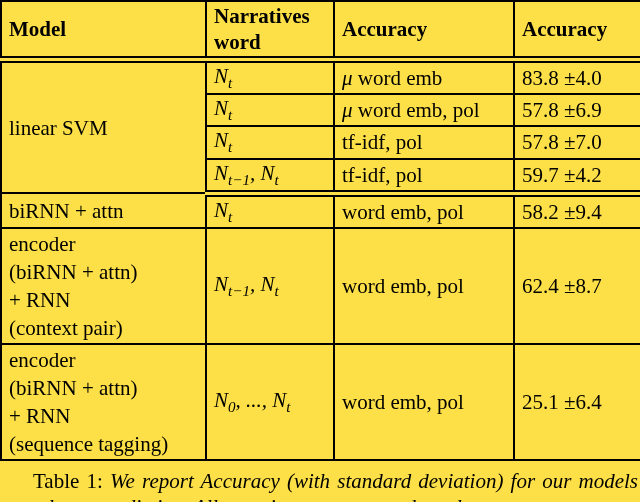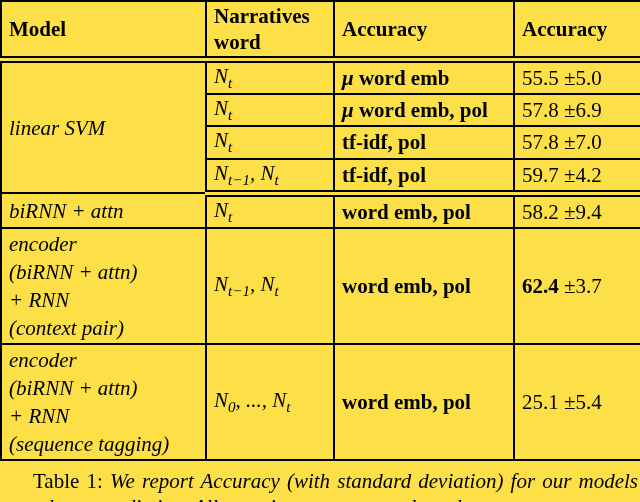--- a/index.html
+++ b/index.html
@@ -40,24 +40,24 @@
   tr.rule-double > td {
     border-bottom: 7px double #000000;
   }
   td.narr-cell {
     font-style: italic;
   }
   td.narr-cell sub, .mathsub {
     font-style: italic;
     font-size: 0.72em;
   }
-  td.model-cell { line-height: 28px; font-style: italic; }
-  td.plain-cell { line-height: 24px; font-weight: bold; }
+  td.model-cell { line-height: 28px; }
+  td.plain-cell { line-height: 24px; }
   td.acc-cell   { line-height: 24px; }
-  .acc-bold { font-weight: bold; }
+  .acc-bold { font-weight: normal; }
   i.mu { font-style: italic; }
   .caption {
     margin-top: 7px;
     padding: 0 2px;
     font-size: 21px;
     line-height: 26px;
     text-align: justify;
     text-indent: 31px;
   }
   .cap-label { font-style: normal; }
@@ -83,21 +83,21 @@
         <th>Accuracy</th>
       </tr>
     </thead>
     <tbody id="table-body">
         <tr>
           <td class="model-cell" rowspan="4">
             <div>linear SVM</div>
           </td>
           <td class="narr-cell"><i>N</i><sub class="mathsub">t</sub></td>
           <td class="plain-cell"><i class="mu">μ</i> word emb</td>
-          <td class="acc-cell"><span>55.5</span><span> ±5.0</span></td>
+          <td class="acc-cell"><span>83.8</span><span> ±4.0</span></td>
         </tr>
         <tr>
           <td class="narr-cell"><i>N</i><sub class="mathsub">t</sub></td>
           <td class="plain-cell"><i class="mu">μ</i> word emb, pol</td>
           <td class="acc-cell"><span>57.8</span><span> ±6.9</span></td>
         </tr>
         <tr>
           <td class="narr-cell"><i>N</i><sub class="mathsub">t</sub></td>
           <td class="plain-cell">tf-idf, pol</td>
           <td class="acc-cell"><span>57.8</span><span> ±7.0</span></td>
@@ -117,32 +117,32 @@
         </tr>
         <tr>
           <td class="model-cell" rowspan="1">
             <div>encoder</div>
             <div>(biRNN + attn)</div>
             <div>+ RNN</div>
             <div>(context pair)</div>
           </td>
           <td class="narr-cell"><i>N</i><sub class="mathsub">t−1</sub>, <i>N</i><sub class="mathsub">t</sub></td>
           <td class="plain-cell">word emb, pol</td>
-          <td class="acc-cell"><span class="acc-bold">62.4</span><span> ±3.7</span></td>
+          <td class="acc-cell"><span class="acc-bold">62.4</span><span> ±8.7</span></td>
         </tr>
         <tr>
           <td class="model-cell" rowspan="1">
             <div>encoder</div>
             <div>(biRNN + attn)</div>
             <div>+ RNN</div>
             <div>(sequence tagging)</div>
           </td>
           <td class="narr-cell"><i>N</i><sub class="mathsub">0</sub>, ..., <i>N</i><sub class="mathsub">t</sub></td>
           <td class="plain-cell">word emb, pol</td>
-          <td class="acc-cell"><span>25.1</span><span> ±5.4</span></td>
+          <td class="acc-cell"><span>25.1</span><span> ±6.4</span></td>
         </tr>
       </tbody>
   </table>
 
   <div class="caption">
     <span class="cap-label">Table 1:</span><span class="cap-text"> We report Accuracy (with standard deviation) for our models on valence prediction. All experiments were conducted</span>
   </div>
 
 </div>
 

